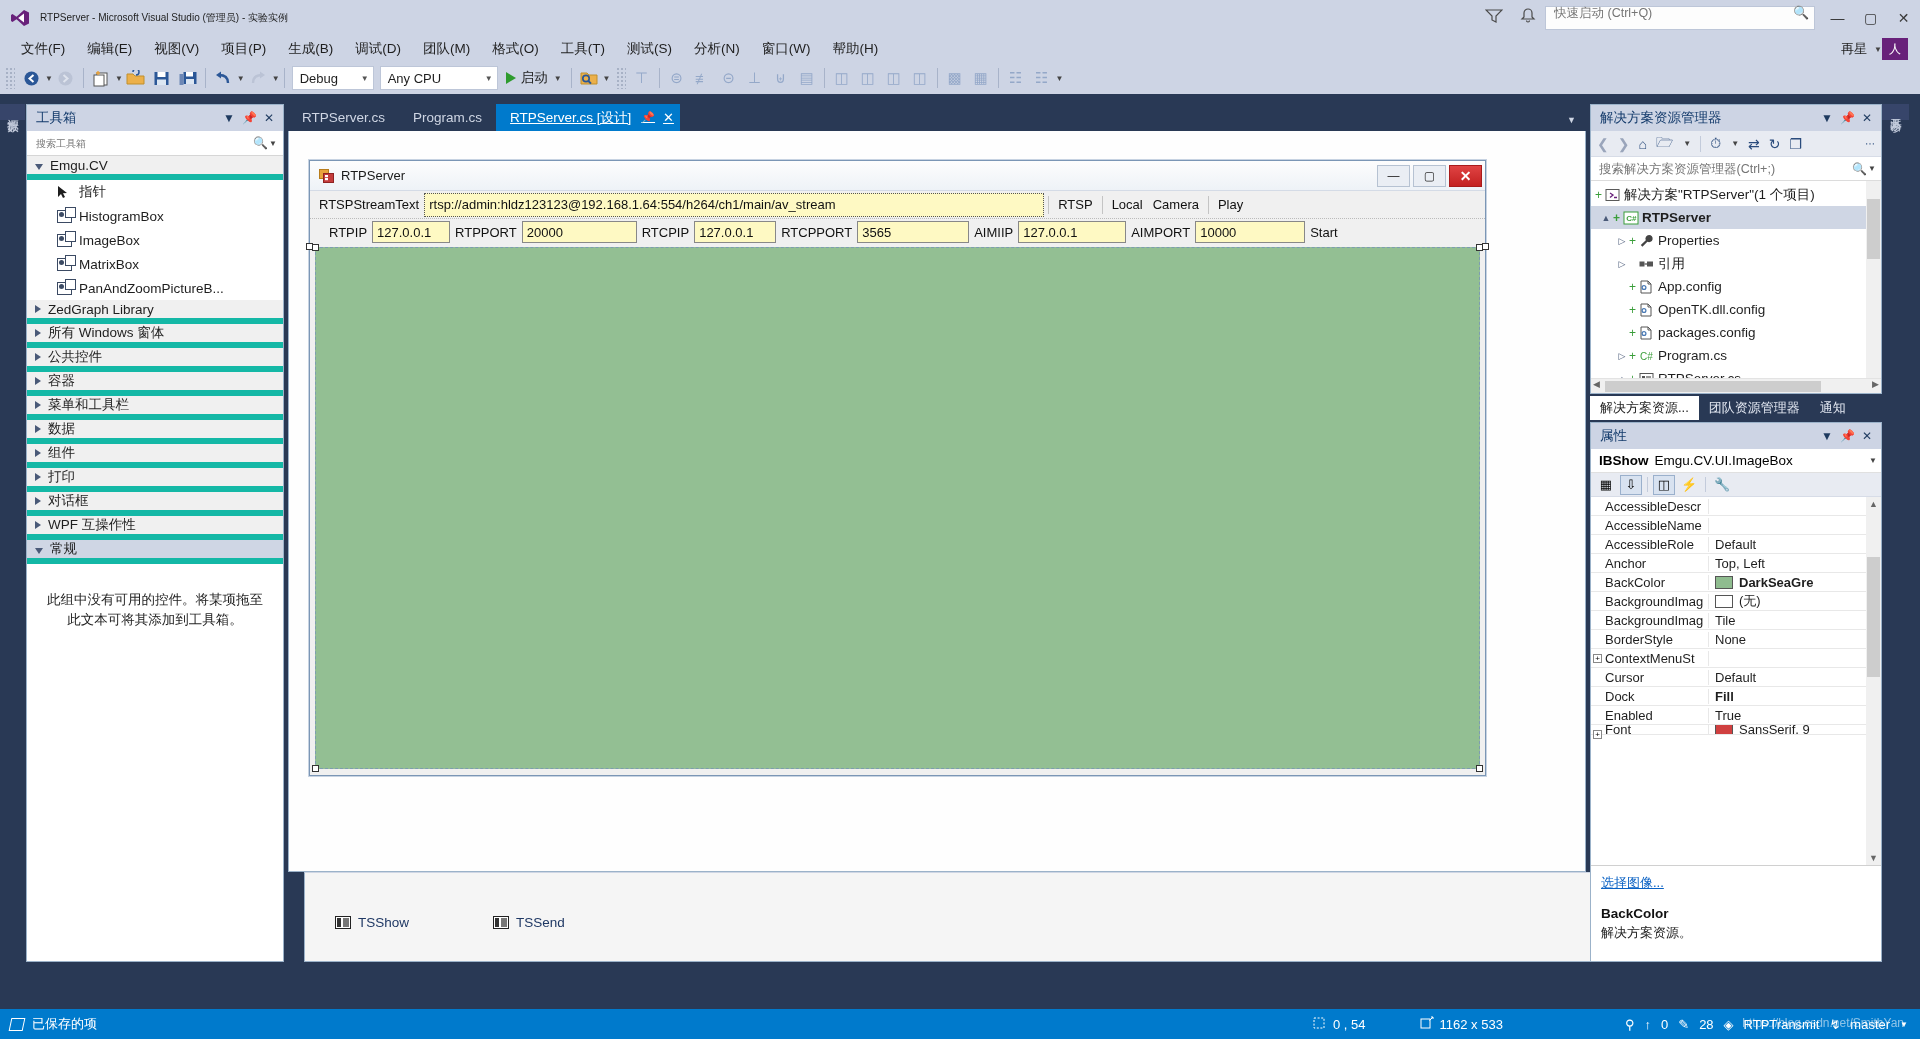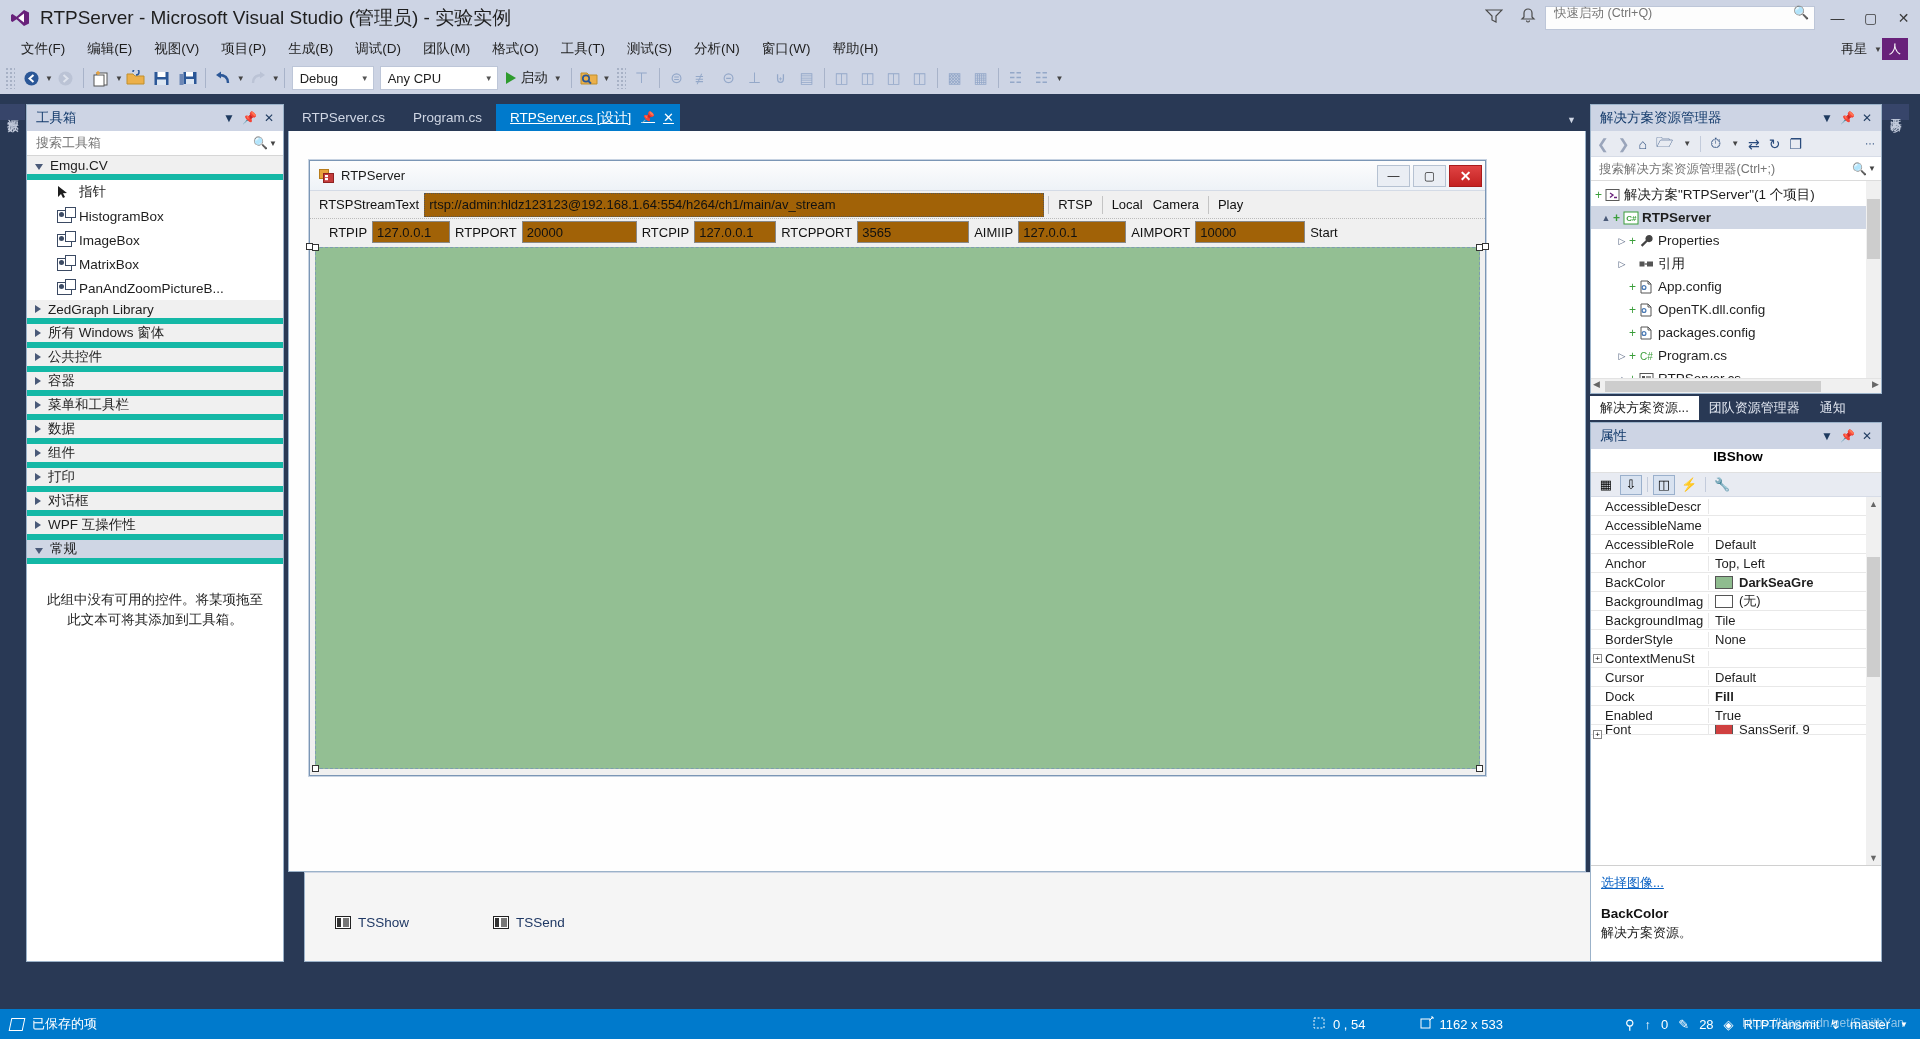--- a/index.html
+++ b/index.html
@@ -16,21 +16,21 @@
   .titlebar {
     position: absolute; left: 0; top: 0; width: 1920px; height: 36px;
     background: #cdd4e4;
     display: flex; align-items: center;
   }
   .vs-logo {
     width: 20px; height: 20px; margin-left: 10px; margin-right: 10px;
     position: relative;
   }
   .vs-logo svg { display:block; }
-  .title-text { font-size: 19px; color: #1e1e1e; font-family: "Liberation Sans", sans-serif; }
+  .title-text { font-size: 10px; color: #1e1e1e; font-family: "Liberation Sans", sans-serif; }
   .tb-right { margin-left: auto; display: flex; align-items: center; height: 100%; }
   .feedback-ico { width: 34px; text-align: center; color: #4a4a4a; font-size: 16px; }
   .quick-launch {
     width: 270px; height: 24px; background: #fdfdfd; border: 1px solid #bdc6d8;
     display: flex; align-items: center; padding: 0 4px 11px 8px; margin-right: 6px;
   }
   .quick-launch input {
     border: none; outline: none; background: transparent; flex: 1;
     font-size: 12.5px; color: #6d6d6d; font-family: "Liberation Sans", sans-serif;
   }
@@ -93,21 +93,21 @@
     height: 26px; background: #cdd4e4; display: flex; align-items: center;
     padding: 0 4px 0 9px; color: #1e3a5f; font-size: 13.5px; flex: 0 0 auto;
   }
   .panel-head .ph-title { font-size: 13.5px; color: #133a6b; }
   .panel-head .ph-acts { margin-left: auto; display: flex; align-items: center; gap: 7px; padding-right: 5px; color:#1e3a5f; }
   .ph-ico { font-size: 12px; }
   .tb-search {
     height: 25px; margin: 0; background: #fff; border-bottom: 1px solid #d6d6d6;
     display: flex; align-items: center; padding: 0 6px 0 9px; flex: 0 0 auto;
   }
-  .tb-search input { border: none; outline: none; flex: 1; font-size: 13px; color: #8a8a8a; font-family: Liberation Mono, monospace; background: transparent; }
+  .tb-search input { border: none; outline: none; flex: 1; font-size: 10px; color: #8a8a8a; font-family: Liberation Sans, sans-serif; background: transparent; }
   .tb-list { flex: 1; overflow: hidden; background: #fff; }
   .tb-group {
     height: 24px; display: flex; align-items: center; background: #f0f0f0;
     border-bottom: 6px solid #14b8a6; padding-left: 8px; font-size: 13.5px; color: #1e1e1e;
   }
   .tb-group.sel { background: #cfd6e4; }
   .tri { width: 0; height: 0; margin-right: 7px; }
   .tri.closed { border-left: 6px solid #4a5a78; border-top: 4px solid transparent; border-bottom: 4px solid transparent; }
   .tri.open { border-top: 6px solid #4a5a78; border-left: 4px solid transparent; border-right: 4px solid transparent; margin-top:3px;}
   .tb-item {
@@ -160,21 +160,21 @@
 
   .form-row1 {
     height: 28px; display: flex; align-items: center; border-bottom: 1px dotted #bbb; padding-left: 4px;
     background: #f0f0f0;
   }
   .form-row2 {
     height: 26px; display: flex; align-items: center; padding-left: 14px; background: #f0f0f0; text-align: center;
   }
   .lbl { font-size: 13px; color: #111; padding: 0 5px; white-space: nowrap; }
   .txtbox {
-    height: 22px; background: #a16207; border: 1px solid #888; display: flex; align-items: center;
+    height: 22px; background: #fef9c3; border: 1px solid #888; display: flex; align-items: center;
     padding: 0 4px; font-size: 13px; color: #111;
   }
   .txtbox.dotted { border: 1px dotted #555; }
   .vsep { width: 1px; height: 18px; background: #c4c4c4; margin: 0 4px; }
   .canvas {
     position: absolute; left: 5px; right: 5px; top: 86px; bottom: 6px;
     background: #93bf93; border: 1px dashed #7d9db0;
   }
   .grip-dot {
     position: absolute; width: 7px; height: 7px; background: #fff; border: 1px solid #333;
@@ -224,21 +224,21 @@
   .se-tabs { position: absolute; left: 1590px; top: 396px; width: 292px; height: 24px; display: flex; align-items: center; }
   .se-tab { font-size: 13px; color: #e3e8f2; padding: 3px 10px; }
   .se-tab.active { background: #fff; color: #1e1e1e; }
 
   .props {
     position: absolute; left: 1590px; top: 422px; width: 292px; height: 540px;
     background: #fff; border: 1px solid #9bb2c9; display: flex; flex-direction: column;
   }
   .pr-obj {
     height: 24px; display: flex; align-items: center; padding: 0 4px 0 8px;
-    background: #fff; border-bottom: 1px solid #e0e0e0; font-size: 13.5px; gap: 6px; flex-direction: column;
+    background: #fff; border-bottom: 1px solid #e0e0e0; font-size: 13.5px; gap: 6px;
   }
   .pr-toolbar {
     height: 24px; background: #e8ebf2; border-bottom: 1px solid #d7dce7;
     display: flex; align-items: center; padding: 0 4px; gap: 3px;
   }
   .pr-tb { width: 22px; height: 20px; display: flex; align-items: center; justify-content: center; font-size: 13px; }
   .pr-tb.on { border: 1px solid #9ab0cc; background: #d8e2f0; }
   .pr-grid { flex: 1; overflow: hidden; position: relative; }
   .pr-row { height: 19px; display: flex; align-items: center; border-bottom: 1px solid #e8e8e8; font-size: 13px; }
   .pr-name { width: 118px; padding-left: 14px; color: #1e1e1e; overflow: hidden; white-space: nowrap; border-right: 1px solid #e8e8e8;}

